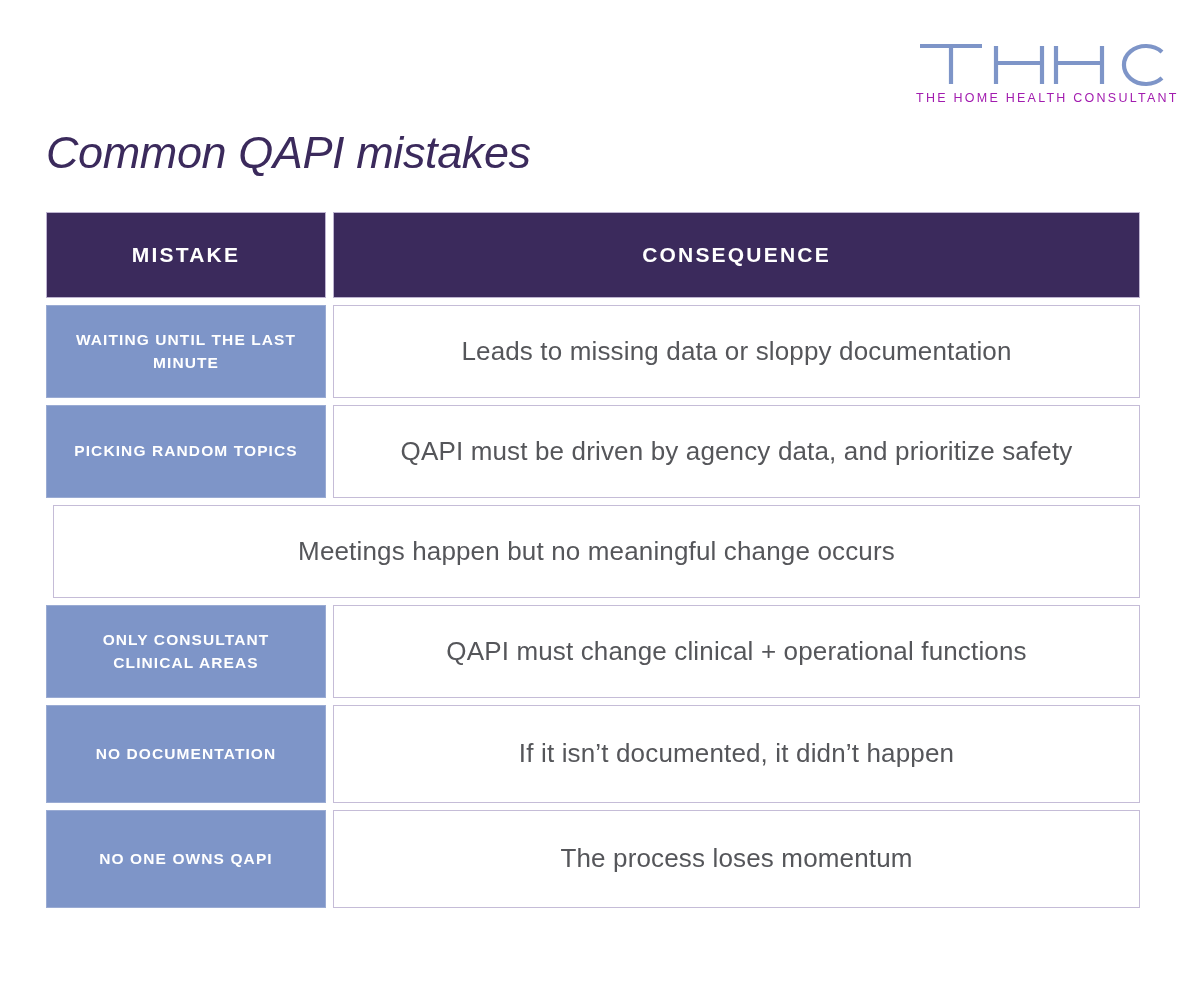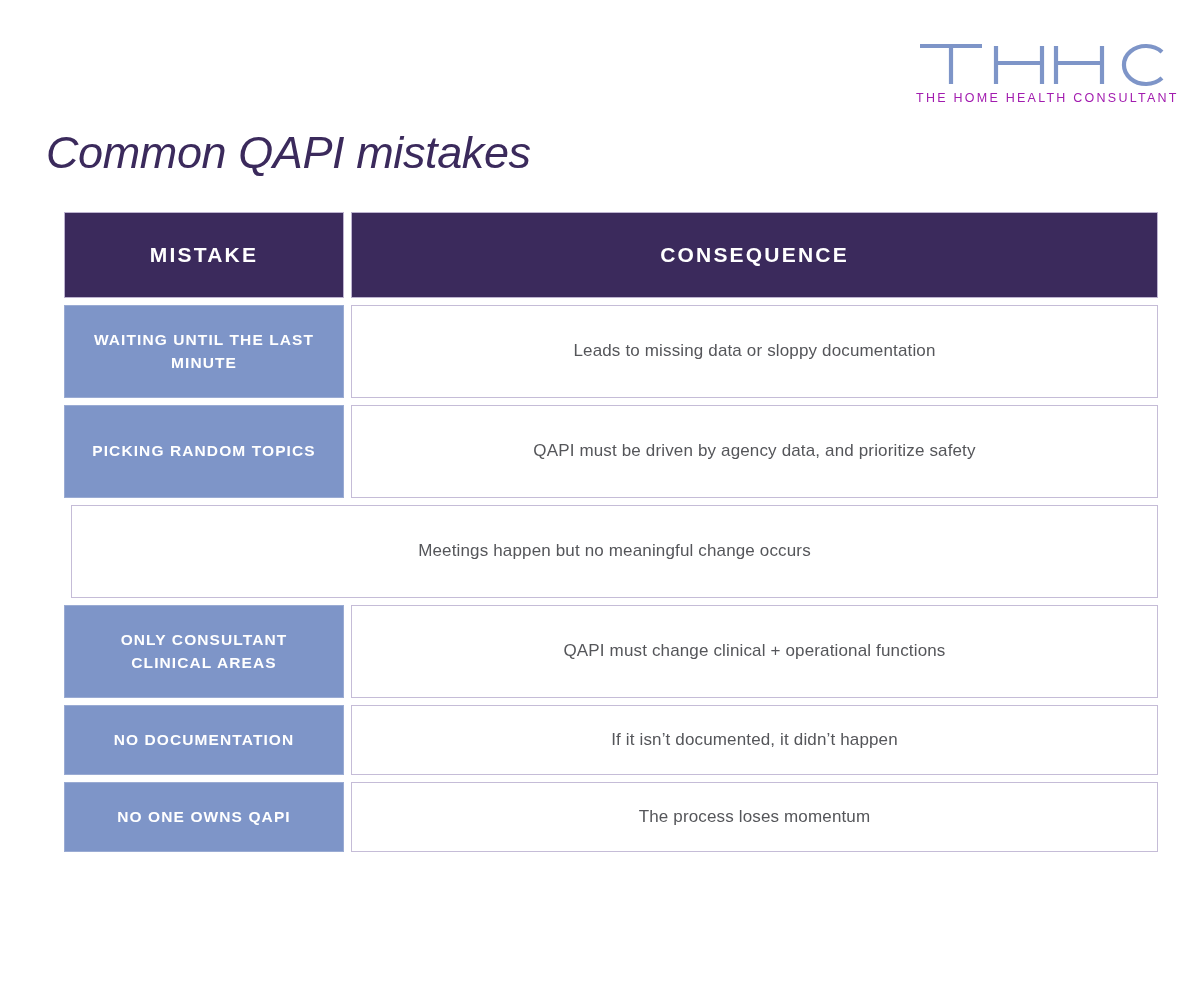--- a/index.html
+++ b/index.html
@@ -50,21 +50,21 @@
     font-weight: 400;
     font-style: italic;
     letter-spacing: -0.4px;
     color: #3b2a5c;
     font-family: "Liberation Sans", sans-serif;
   }
 
   
   .qapi-table {
     position: absolute;
-    left: 64px;
+    left: 46px;
     top: 212px;
     width: 1094px;
   }
   .t-row {
     display: flex;
     align-items: stretch;
     width: 100%;
   }
   .t-row + .t-row {
     margin-top: 7px;
@@ -120,28 +120,28 @@
   .mistake-text {
     color: #ffffff;
     font-weight: 700;
     font-size: 15.5px;
     letter-spacing: 1.1px;
     line-height: 1.45;
   }
   .consequence-text {
     color: #55565a;
     font-weight: 400;
-    font-size: 17px;
+    font-size: 26px;
     letter-spacing: 0.15px;
     line-height: 1.35;
   }
 
   
   .h-tall   .cell-mistake, .h-tall   .cell-consequence { height: 93px; }
-  .h-short  .cell-mistake, .h-short  .cell-consequence { height: 70px; }
+  .h-short  .cell-mistake, .h-short  .cell-consequence { height: 98px; }
 </style>
 </head>
 <body>
 
 <div class="logo-block">
   <svg class="logo-mark" viewBox="0 0 252 52" aria-hidden="true">
     <g fill="none" stroke="#7e95c8" stroke-width="4.2">
 
       <path d="M4 10 H66"></path>
       <path d="M35 10 V48"></path>

